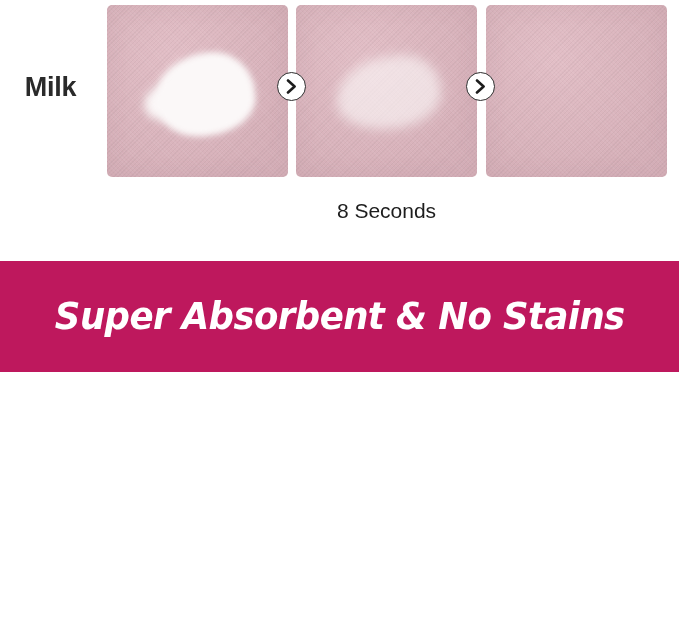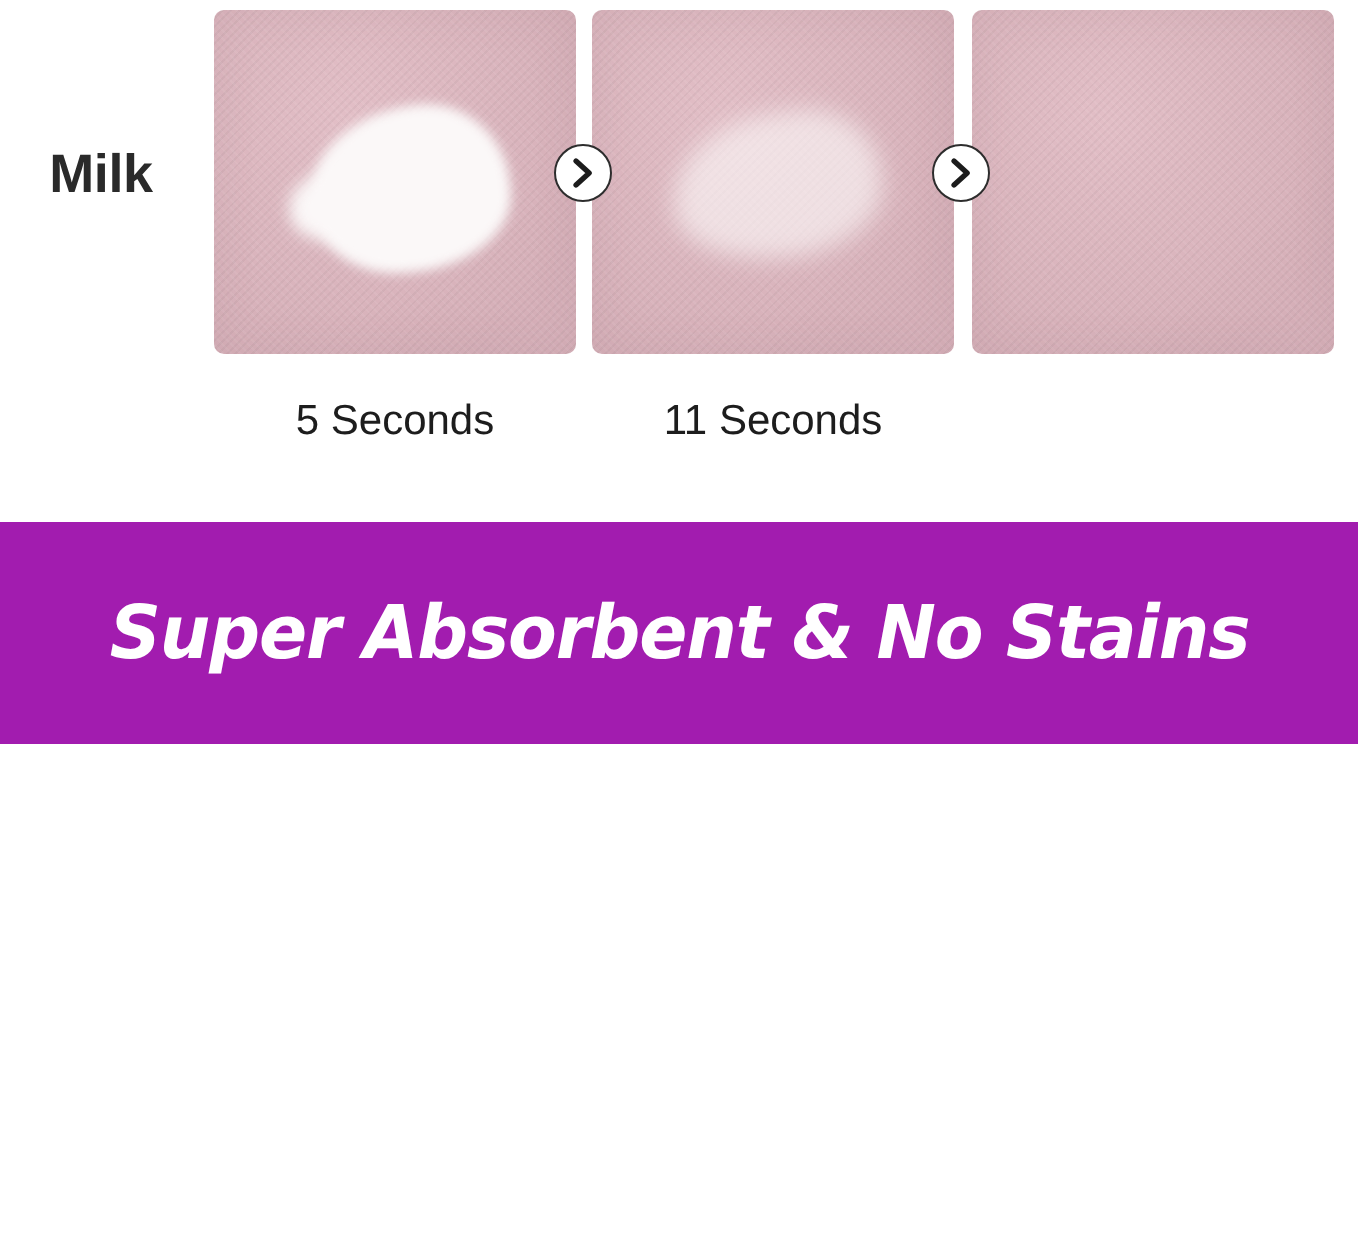--- a/index.html
+++ b/index.html
@@ -124,21 +124,21 @@
   .c2 { left: 296px; width: 181px; }
   .c3 { left: 486px; width: 181px; }
 
   
   #banner {
     position: absolute;
     left: 0;
     top: 261px;
     width: 679px;
     height: 111px;
-    background: #a21caf;
+    background: #be185d;
     display: flex;
     align-items: center;
     justify-content: center;
   }
   #banner-text {
     font-family: "DejaVu Sans", sans-serif;
     font-size: 37px;
     font-weight: 700;
     font-style: italic;
     color: #ffffff;
@@ -169,22 +169,21 @@
   </div>
 
   <div class="step-arrow arrow-b">
     <svg width="13" height="15" viewBox="0 0 13 15" aria-hidden="true">
       <path d="M3 1.5 L9.6 7.5 L3 13.5" fill="none" stroke="#1c1c1c" stroke-width="2.6" stroke-linecap="round" stroke-linejoin="round"></path>
     </svg>
   </div>
 
   <div class="panel p3"></div>
 
-  <div class="caption c1">5 Seconds</div>
-  <div class="caption c2">11 Seconds</div>
+  <div class="caption c2">8 Seconds</div>
 </div>
 
 <div id="banner">
   <div id="banner-text">Super Absorbent &amp; No Stains</div>
 </div>
 
 <div class="demo-row" id="row-water">
 
   
 

